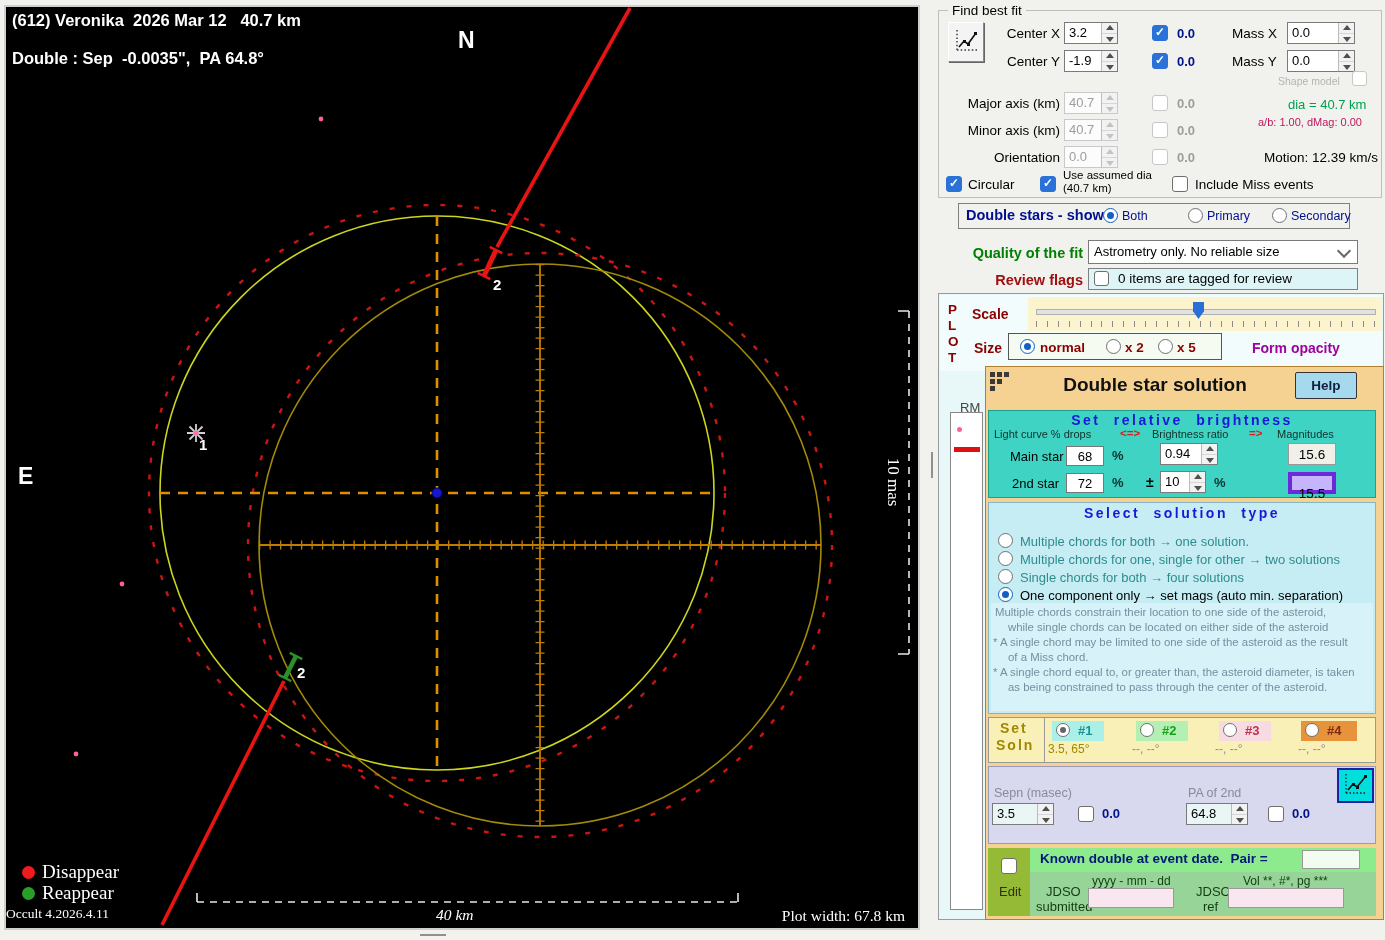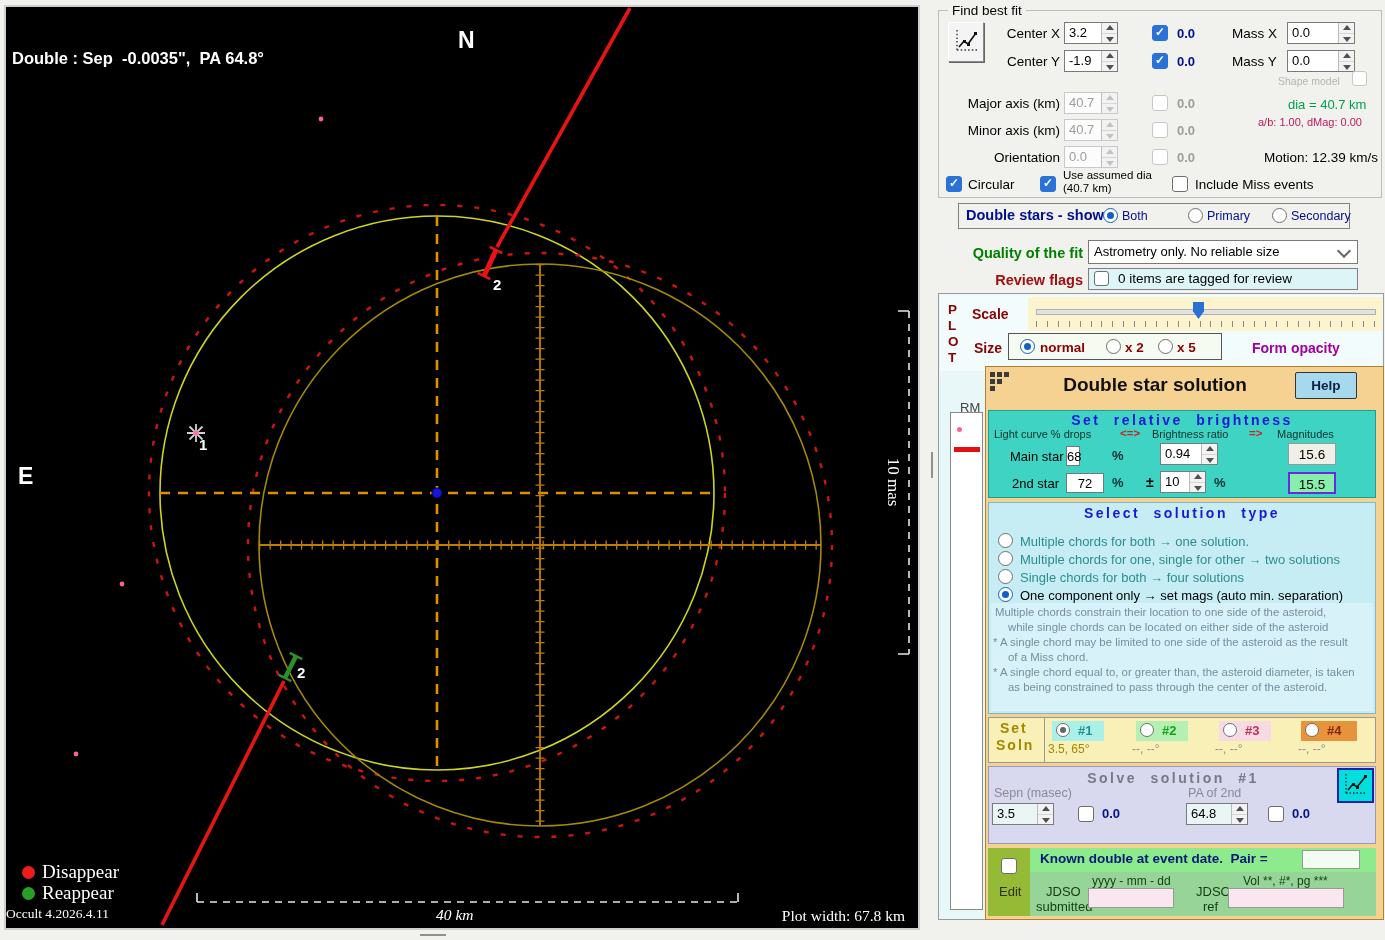--- a/index.html
+++ b/index.html
@@ -82,20 +82,21 @@
     <circle cx="122" cy="584" r="2.4" fill="#ff5f9f"></circle>
     <circle cx="76" cy="754" r="2.4" fill="#ff5f9f"></circle>
 
     <path d="M197 902 H738" fill="none" stroke="#e6e6e6" stroke-width="1.6" stroke-dasharray="7 6"></path>
     <path d="M197 893 V902 M738 893 V902" stroke="#e6e6e6" stroke-width="1.6"></path>
 
     <path d="M909 311 V654" fill="none" stroke="#e6e6e6" stroke-width="1.6" stroke-dasharray="7 6"></path>
     <path d="M898 311 H909 M898 654 H909" stroke="#e6e6e6" stroke-width="1.6"></path>
   </svg>
 
+  <div class="abs ptext pre" style="left:12px;top:11px;z-index:3">(612) Veronika  2026 Mar 12   40.7 km</div>
   <div class="abs ptext pre" style="left:12px;top:49px;z-index:3">Double : Sep  -0.0035",  PA 64.8°</div>
   <div class="abs ptext" style="left:458px;top:27px;font-size:23px;z-index:3">N</div>
   <div class="abs ptext" style="left:18px;top:463px;font-size:23px;z-index:3">E</div>
   <div class="abs ptext" style="left:199px;top:436px;font-size:15px;z-index:3">1</div>
   <div class="abs ptext" style="left:493px;top:276px;font-size:15px;z-index:3">2</div>
   <div class="abs ptext" style="left:297px;top:664px;font-size:15px;z-index:3">2</div>
   <div class="abs dot" style="left:22px;top:866px;background:#ee1c1c;z-index:3"></div>
   <div class="abs pserif nw" style="left:42px;top:861px;font-size:19px;z-index:3">Disappear</div>
   <div class="abs dot" style="left:22px;top:887px;background:#28a028;z-index:3"></div>
   <div class="abs pserif nw" style="left:42px;top:882px;font-size:19px;z-index:3">Reappear</div>
@@ -267,21 +268,21 @@
 
   <div class="abs" style="left:988px;top:410px;width:388px;height:88px;background:#3ed3c2;border:1px solid #1f9d8f;box-sizing:border-box;z-index:5"></div>
   <div class="abs secttitle" style="left:988px;top:412px;width:388px;color:#1818d8;z-index:6">Set relative brightness</div>
   <div class="abs" style="left:994px;top:428px;font-size:11px;color:#12302c;z-index:6">Light curve % drops</div>
   <div class="abs" style="left:1120px;top:427px;font-size:11.5px;font-weight:bold;color:#d02020;z-index:6">&lt;=&gt;</div>
   <div class="abs" style="left:1152px;top:428px;font-size:11px;color:#12302c;z-index:6">Brightness ratio</div>
   <div class="abs" style="left:1249px;top:427px;font-size:11.5px;font-weight:bold;color:#d02020;z-index:6">=&gt;</div>
   <div class="abs" style="left:1277px;top:428px;font-size:11px;color:#12302c;z-index:6">Magnitudes</div>
 
   <div class="abs" style="left:1010px;top:449px;font-size:13px;z-index:6">Main star</div>
-  <div class="abs" style="left:1066px;top:446px;width:14px;height:20px;background:#fff;border:1px solid #777;text-align:center;font-size:13px;padding-top:2px;box-sizing:border-box;z-index:6">68</div>
+  <div class="abs" style="left:1066px;top:446px;width:38px;height:20px;background:#fff;border:1px solid #777;text-align:center;font-size:13px;padding-top:2px;box-sizing:border-box;z-index:6">68</div>
   <div class="abs" style="left:1112px;top:448px;font-size:13px;font-weight:bold;color:#103030;z-index:6">%</div>
   <div class="abs spin" style="left:1160px;top:443px;width:58px;z-index:6">
       <span class="sval">0.94</span>
       <span class="spud">
         <i class="u"></i>
         <i class="d"></i>
       </span>
     </div>
   <div class="abs" style="left:1288px;top:443px;width:48px;height:22px;background:#f0f0e8;border:1px solid #999;text-align:center;font-size:13.5px;padding-top:3px;box-sizing:border-box;z-index:6">15.6</div>
 
@@ -290,21 +291,21 @@
   <div class="abs" style="left:1112px;top:475px;font-size:13px;font-weight:bold;color:#103030;z-index:6">%</div>
   <div class="abs" style="left:1146px;top:474px;font-size:14px;font-weight:bold;z-index:6">±</div>
   <div class="abs spin" style="left:1160px;top:471px;width:46px;z-index:6">
       <span class="sval">10</span>
       <span class="spud">
         <i class="u"></i>
         <i class="d"></i>
       </span>
     </div>
   <div class="abs" style="left:1214px;top:475px;font-size:13px;font-weight:bold;color:#103030;z-index:6">%</div>
-  <div class="abs" style="left:1288px;top:472px;width:48px;height:22px;background:#86efac;border:2px solid #6d28d9;text-align:center;font-size:13.5px;padding-top:3px;box-sizing:border-box;z-index:6">15.5</div>
+  <div class="abs" style="left:1288px;top:472px;width:48px;height:22px;background:#c4b5fd;border:4px solid #6d28d9;text-align:center;font-size:13.5px;padding-top:10px;box-sizing:border-box;z-index:6">15.5</div>
 
   <div class="abs" style="left:988px;top:502px;width:388px;height:212px;background:#c6edf4;border:1px solid #86b6c6;box-sizing:border-box;z-index:5"></div>
   <div class="abs secttitle" style="left:988px;top:505px;width:388px;color:#1818d8;z-index:6">Select solution type</div>
   <span class="abs rd" style="left:998px;top:533px;z-index:6"></span>
   <div class="abs tealopt" style="left:1020px;top:534px;z-index:6">Multiple chords for both → one solution.</div>
   <span class="abs rd" style="left:998px;top:551px;z-index:6"></span>
   <div class="abs tealopt" style="left:1020px;top:552px;z-index:6">Multiple chords for one, single for other → two solutions</div>
   <span class="abs rd" style="left:998px;top:569px;z-index:6"></span>
   <div class="abs tealopt" style="left:1020px;top:570px;z-index:6">Single chords for both → four solutions</div>
   <span class="abs rd sel" style="left:998px;top:587px;z-index:6"></span>
@@ -336,21 +337,20 @@
   <span class="abs rd" style="left:1223px;top:723px;width:14px;height:14px;z-index:7"></span>
   <div class="abs" style="left:1245px;top:723px;font-size:13px;font-weight:bold;color:#c03050;z-index:7">#3</div>
   <div class="abs" style="left:1215px;top:742px;font-size:12px;color:#909090;z-index:6">--, --°</div>
 
   <div class="abs chip" style="left:1301px;top:721px;width:56px;background:#e6933c;z-index:6"></div>
   <span class="abs rd" style="left:1305px;top:723px;width:14px;height:14px;z-index:7"></span>
   <div class="abs" style="left:1327px;top:723px;font-size:13px;font-weight:bold;color:#802810;z-index:7">#4</div>
   <div class="abs" style="left:1298px;top:742px;font-size:12px;color:#909090;z-index:6">--, --°</div>
 
   <div class="abs" style="left:988px;top:766px;width:388px;height:78px;background:#d8d8ee;border:1px solid #9a9ab8;box-sizing:border-box;z-index:5"></div>
-  <div class="abs secttitle" style="left:988px;top:770px;width:370px;color:#787888;z-index:6">Solve solution #1</div>
   <button class="abs" style="left:1337px;top:768px;width:37px;height:35px;background:#00dede;border:2px solid #2020a0;padding:0;z-index:6">
     <svg width="27" height="25" viewBox="0 0 27 25">
       <path d="M4 2 V21 M4 21 H25" stroke="#222" stroke-width="1.3" stroke-dasharray="1.5 2" fill="none"></path>
       <polyline points="6,18 11,12 15,15 24,4" stroke="#111" stroke-width="1.6" fill="none"></polyline>
       <rect x="10" y="11" width="3" height="3" fill="#111"></rect>
         <rect x="14" y="14" width="3" height="3" fill="#111"></rect>
         <rect x="22" y="3" width="3" height="3" fill="#111"></rect>
     </svg>
   </button>
   <div class="abs" style="left:994px;top:786px;font-size:12.5px;color:#8a8a98;z-index:6">Sepn (masec)</div>

